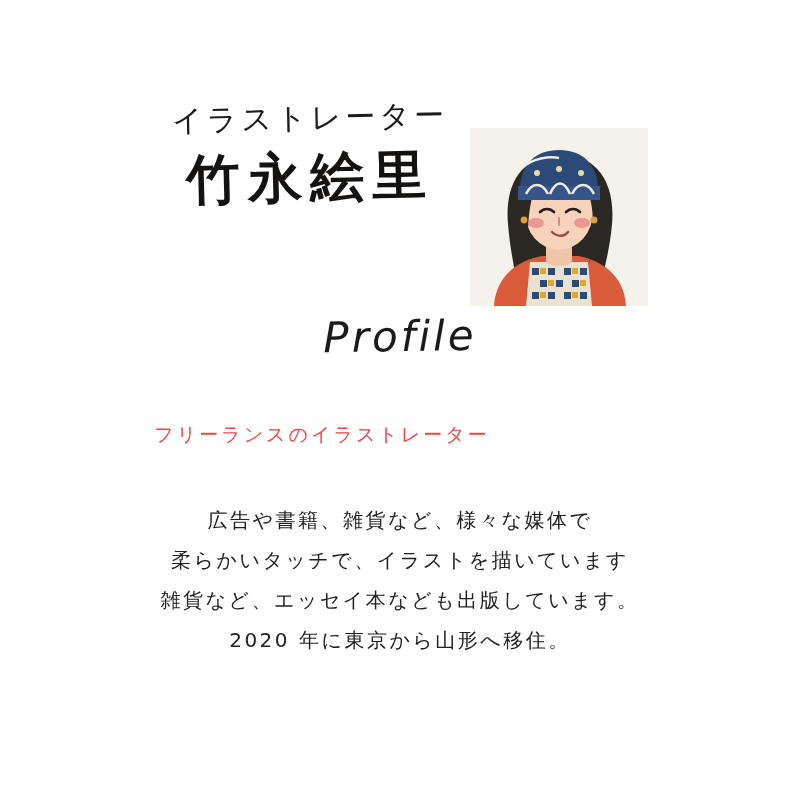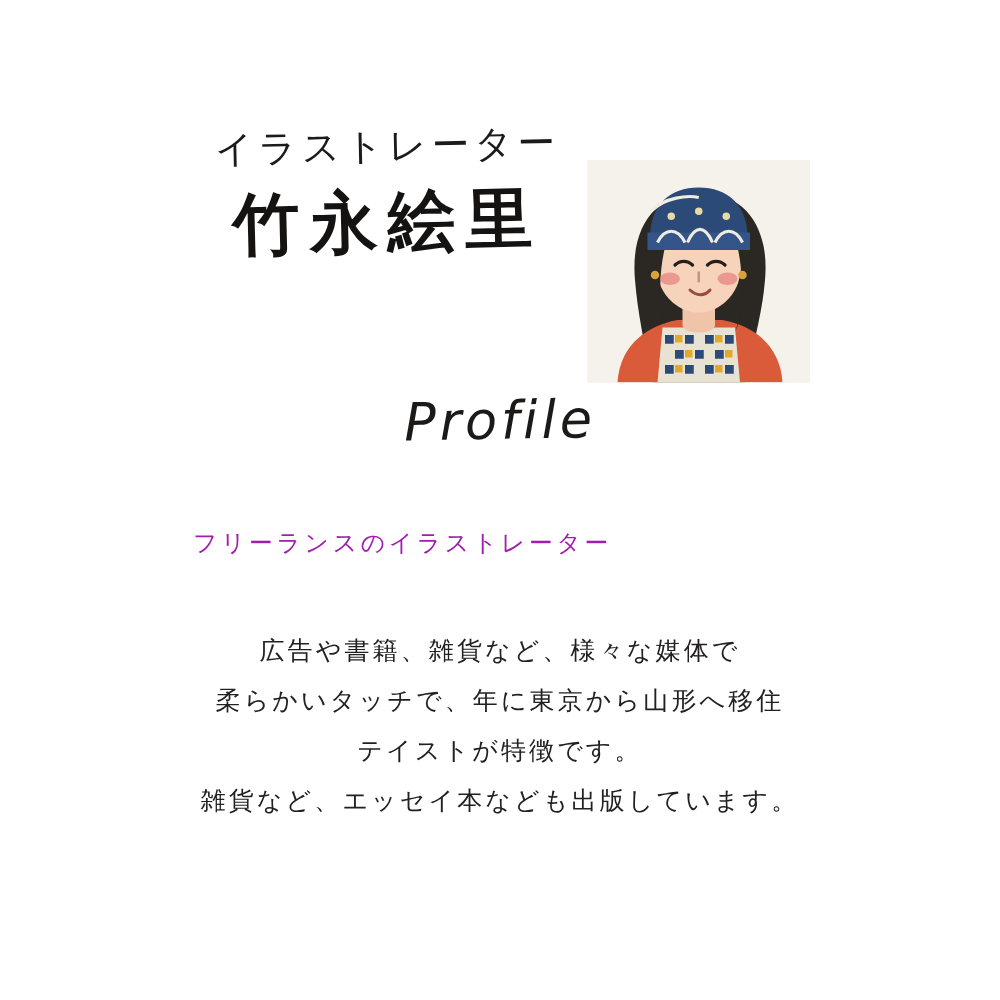--- a/index.html
+++ b/index.html
@@ -88,21 +88,21 @@
 
   
   .lead {
     position: absolute;
     top: 422px;
     left: 0;
     width: 644px;
     text-align: center;
     font-size: 19px;
     letter-spacing: 3px;
-    color: #a21caf;
+    color: #ef4444;
   }
 
   .body-copy {
     position: absolute;
     top: 500px;
     left: 0;
     width: 800px;
     text-align: center;
   }
   .body-copy .line {
@@ -194,18 +194,18 @@
       </svg>
     </div>
   </div>
 
   <div class="profile-heading">Profile</div>
 
   <div class="lead">フリーランスのイラストレーター</div>
 
   <div class="body-copy">
     <div class="line">広告や書籍、雑貨など、様々な媒体で</div>
-    <div class="line">柔らかいタッチで、年に東京から山形へ移住</div>
-    <div class="line">テイストが特徴です。</div>
+    <div class="line">柔らかいタッチで、イラストを描いています</div>
     <div class="line">雑貨など、エッセイ本なども出版しています。</div>
+    <div class="line">2020 年に東京から山形へ移住。</div>
   </div>
 
 </div>
 
 </body></html>

